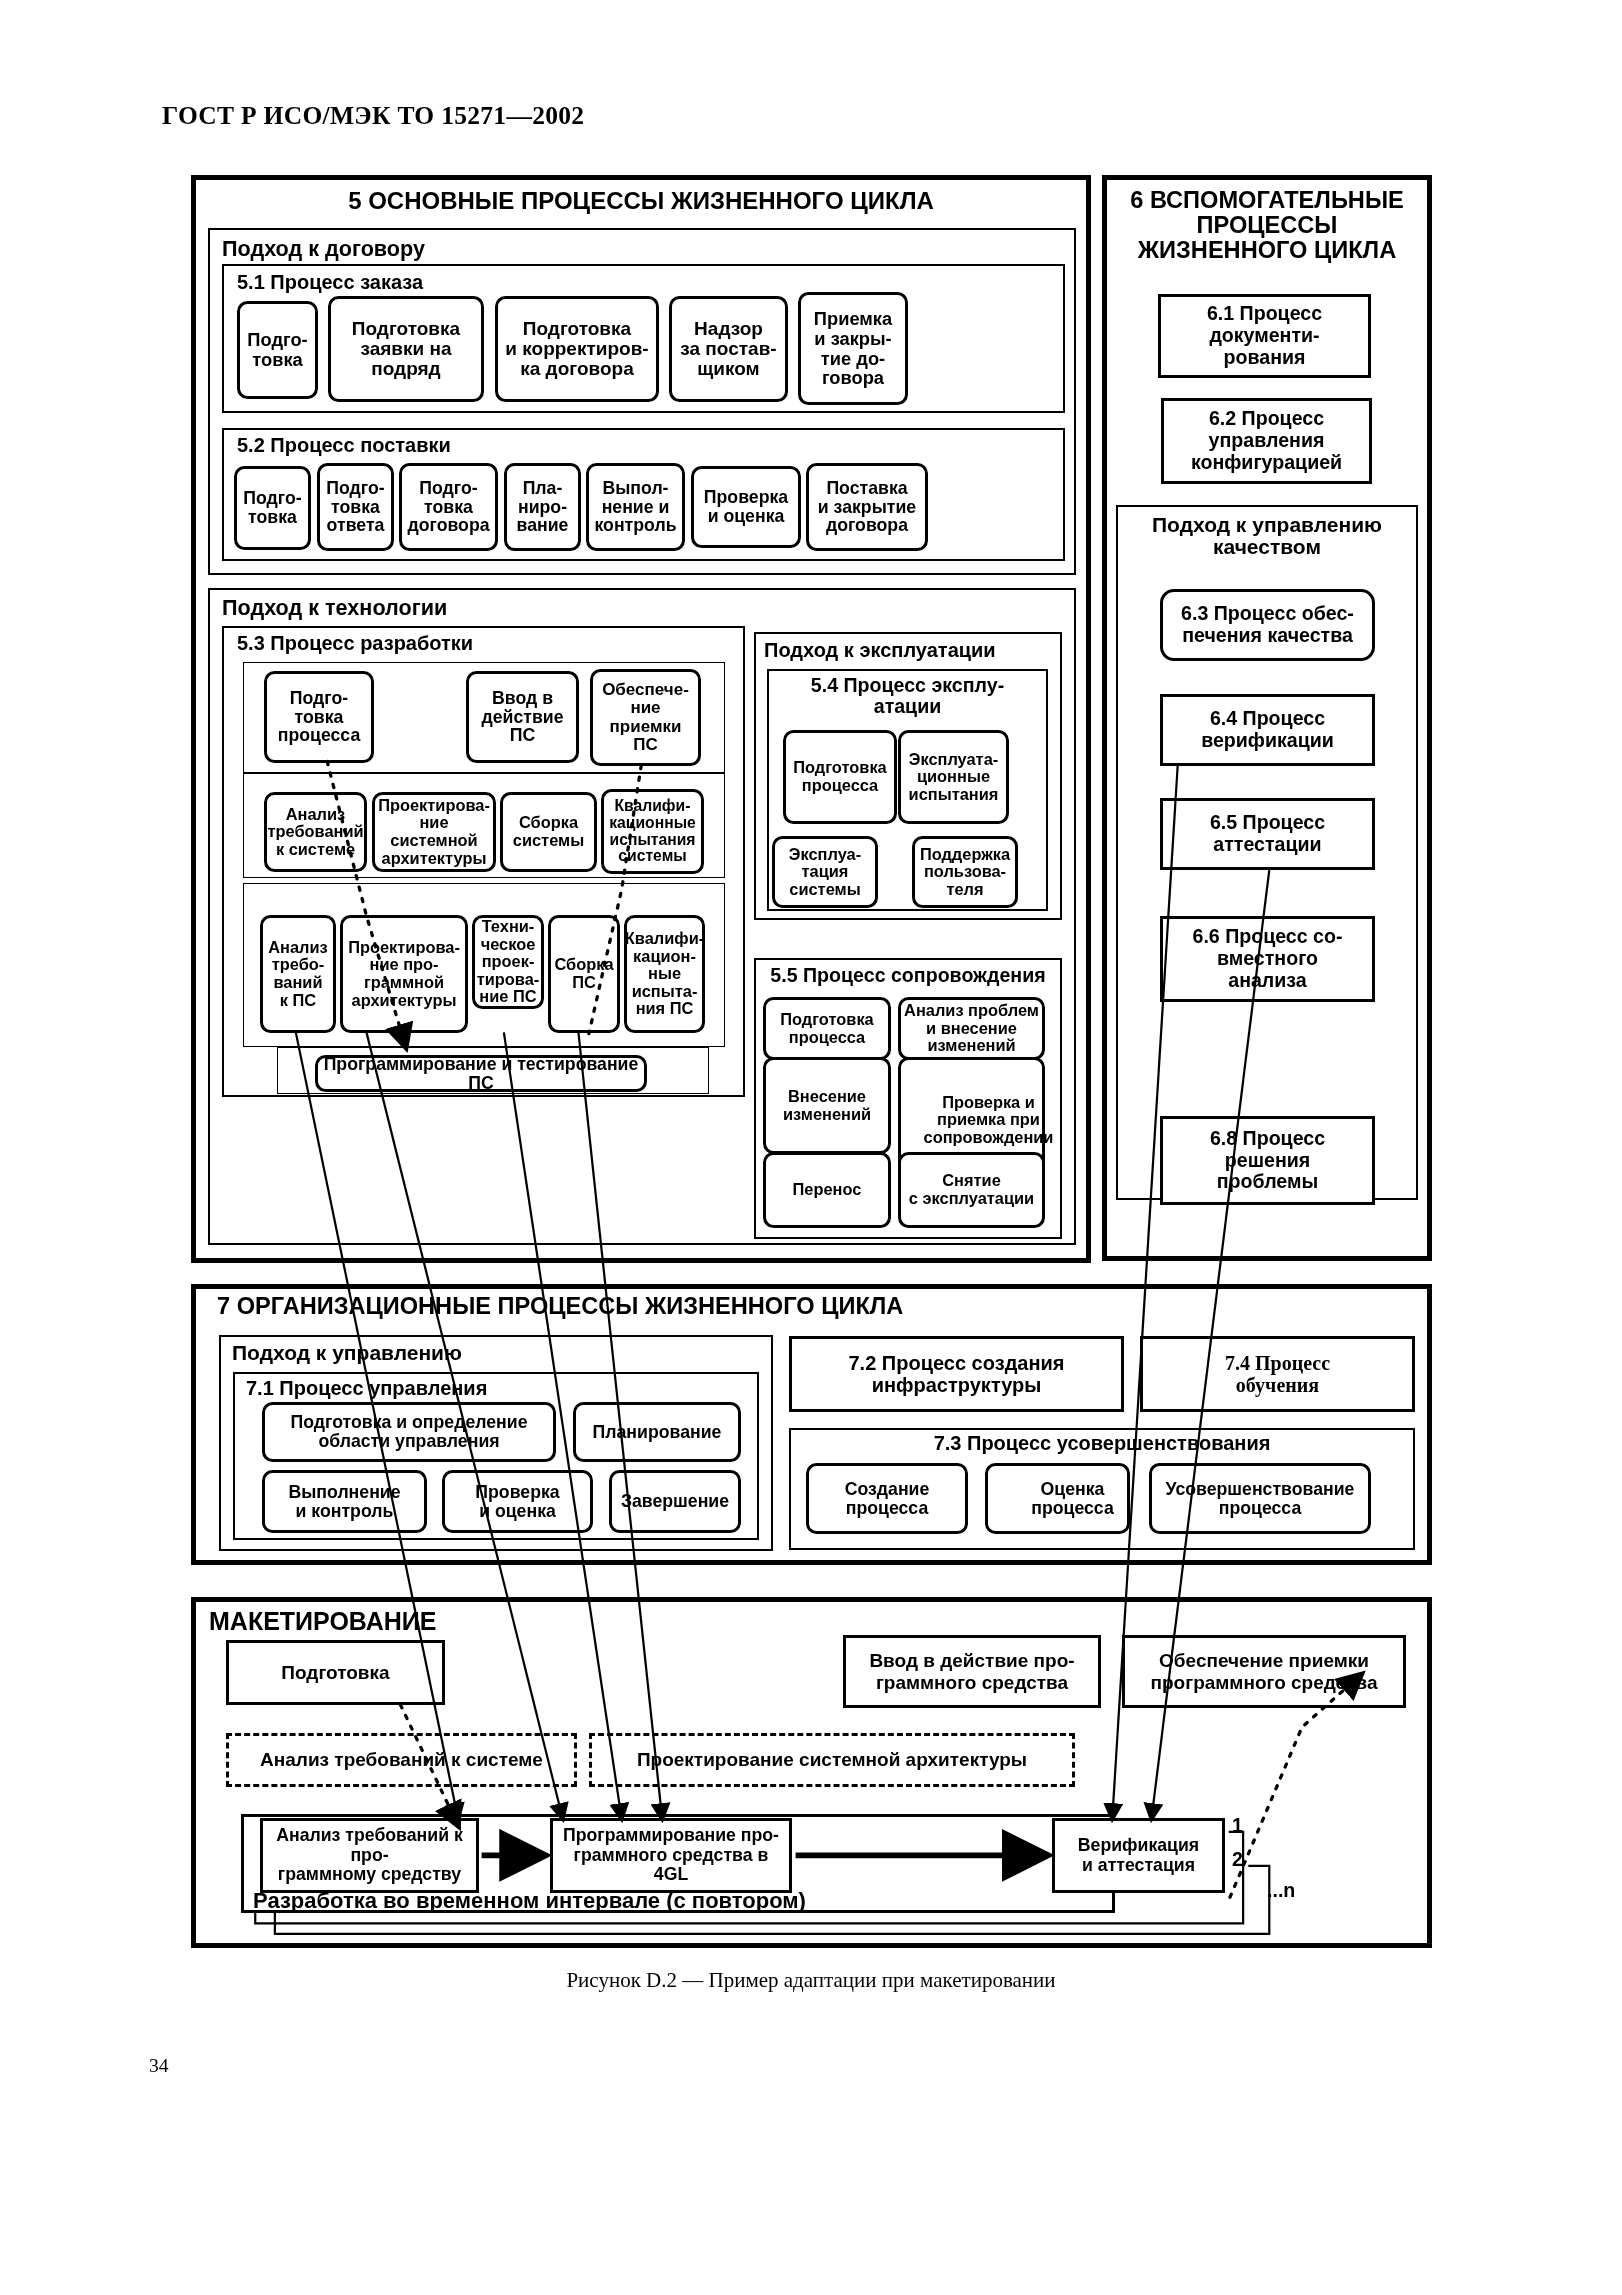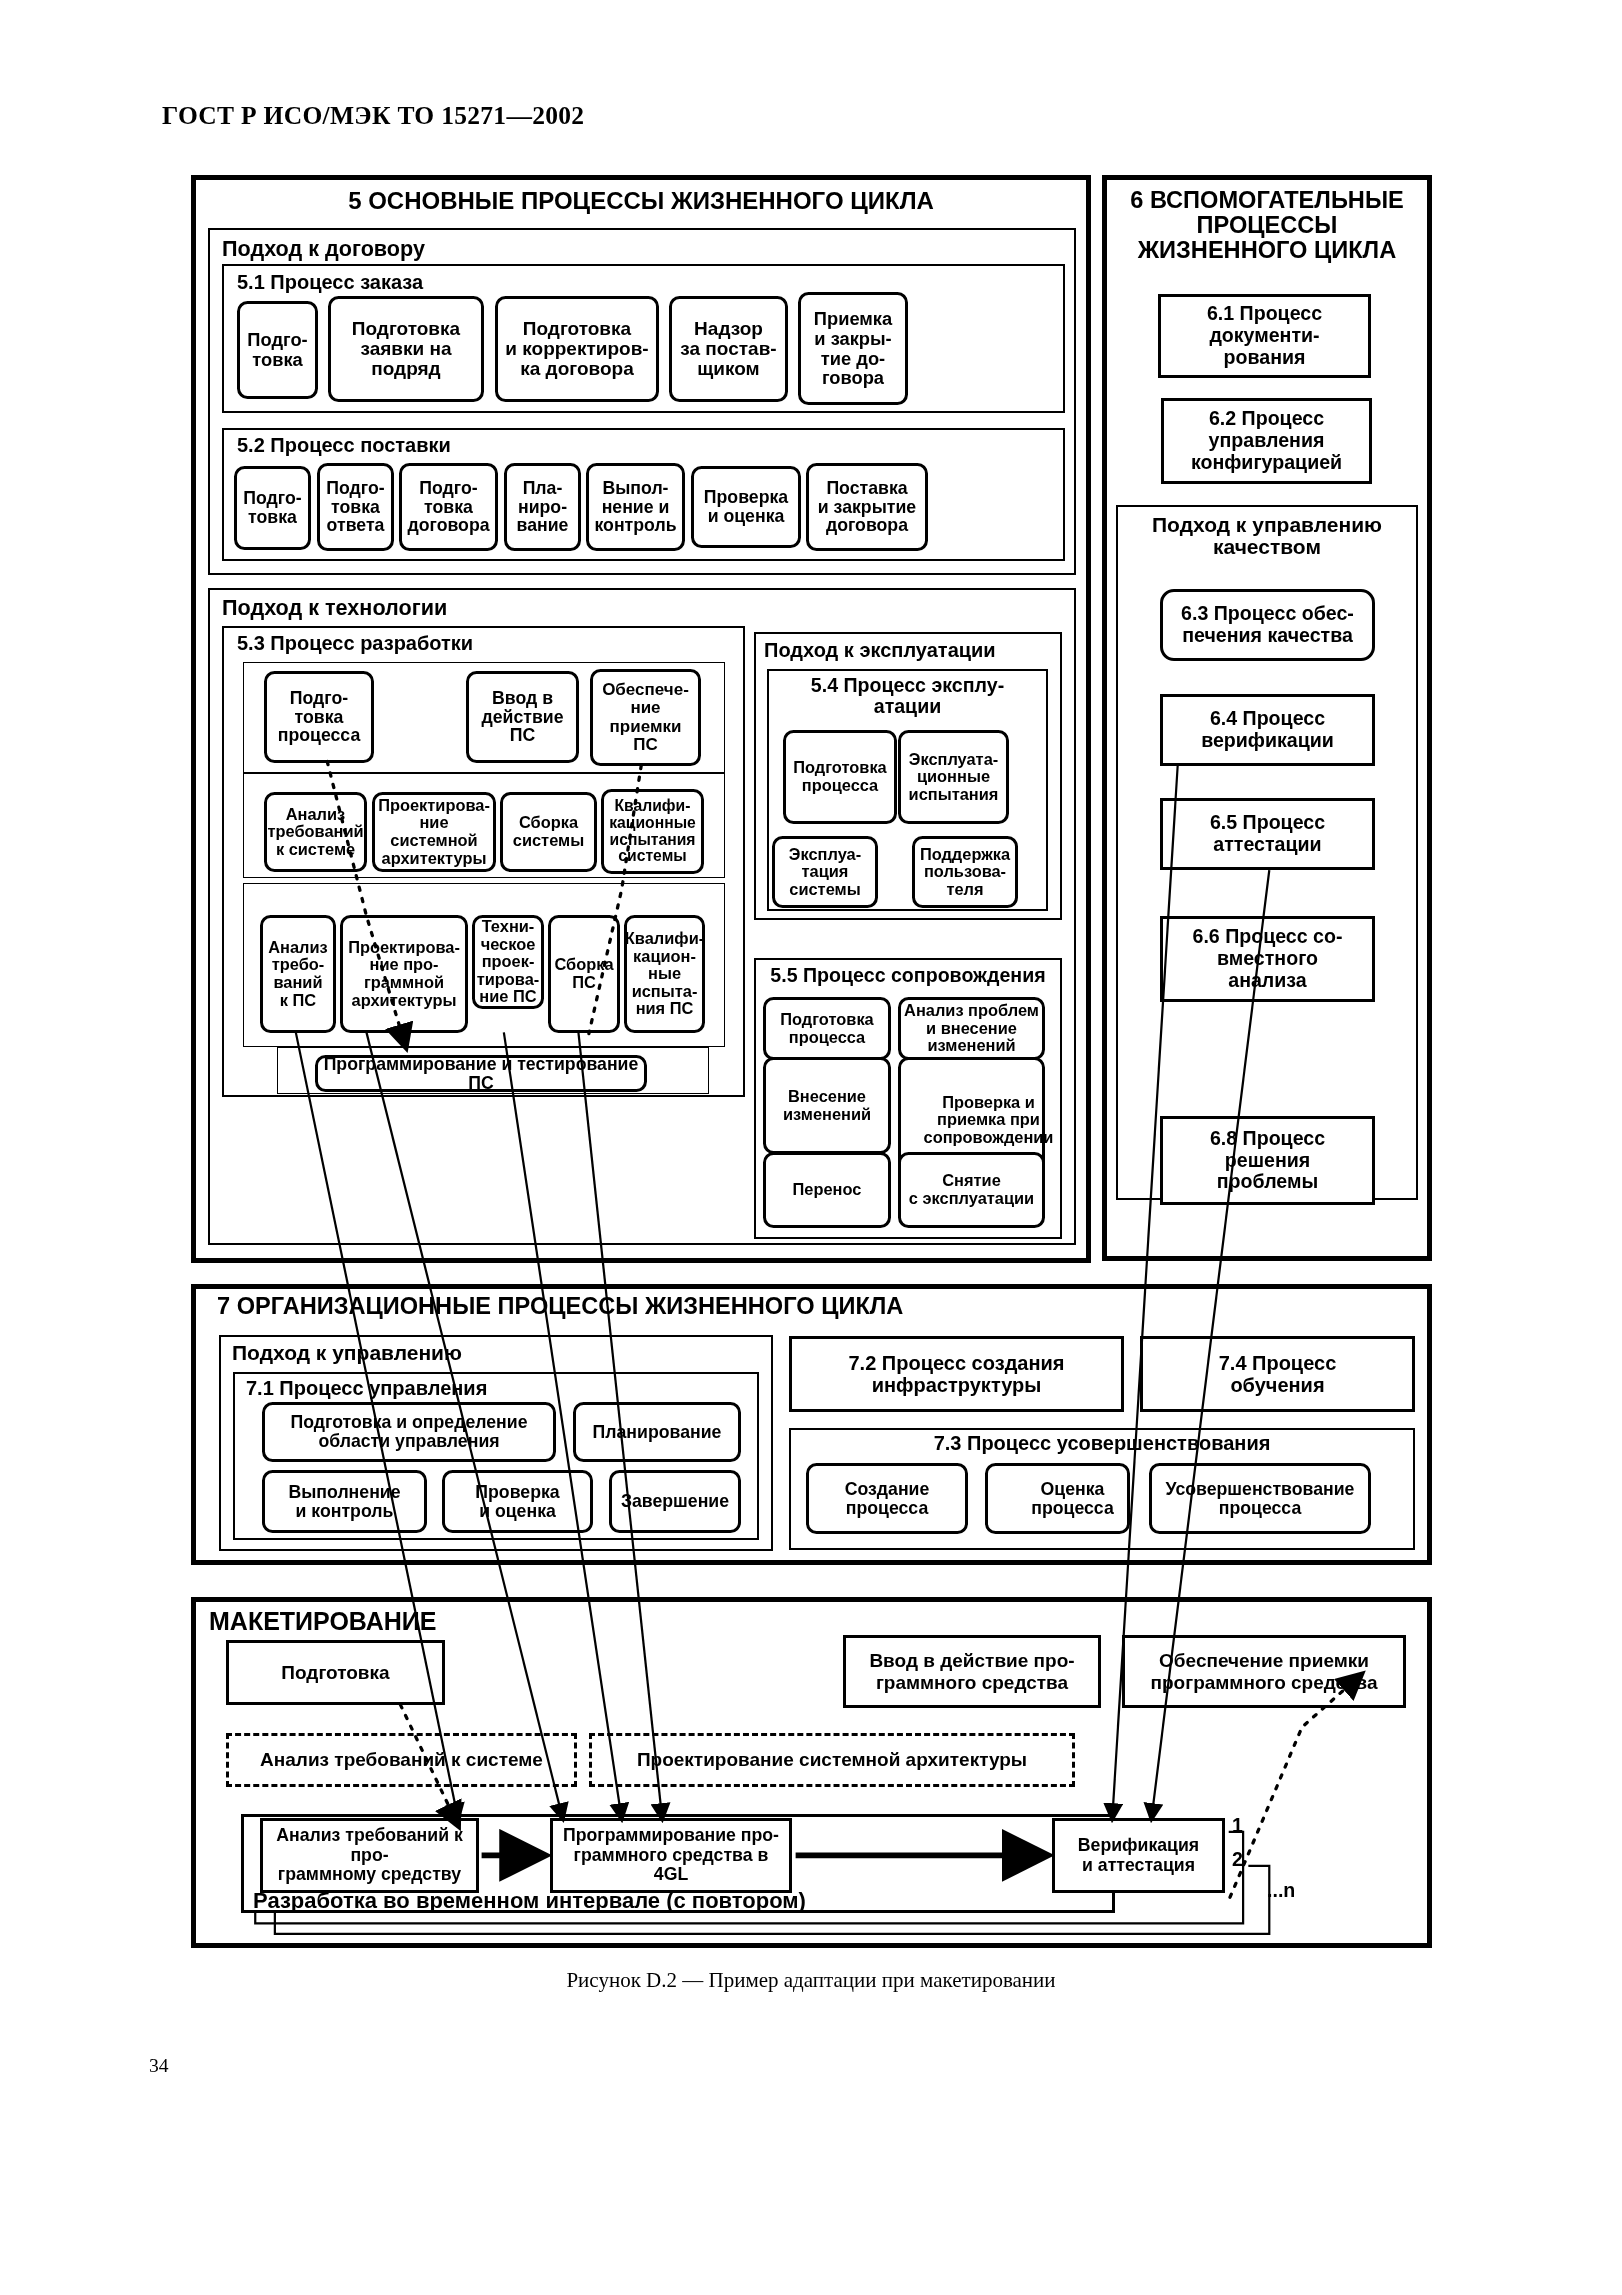--- a/index.html
+++ b/index.html
@@ -219,21 +219,21 @@
 области управления</div>
   <div class="rbox" style="left:573px;top:1402px;width:168px;height:60px;font-size:17.7px;white-space:pre-line;">Планирование</div>
   <div class="rbox" style="left:262px;top:1470px;width:165px;height:63px;font-size:17.7px;white-space:pre-line;">Выполнение
 и контроль</div>
   <div class="rbox" style="left:442px;top:1470px;width:151px;height:63px;font-size:17.7px;white-space:pre-line;">Проверка
 и оценка</div>
   <div class="rbox" style="left:609px;top:1470px;width:132px;height:63px;font-size:17.7px;white-space:pre-line;">Завершение</div>
 
   <div class="sbox" style="left:789px;top:1336px;width:335px;height:76px;font-size:20px;white-space:pre-line;">7.2 Процесс создания
 инфраструктуры</div>
-  <div class="sbox" style="left:1140px;top:1336px;width:275px;height:76px;font-size:20px;white-space:pre-line;">7.4 Процесс
+  <div class="sbox" style="left:1140px;top:1336px;width:275px;height:76px;font-size:20px;white-space:pre-line;font-family:Liberation Serif, serif;">7.4 Процесс
 обучения</div>
 
   <div class="frame thin" style="left:789px;top:1428px;width:626px;height:122px;"></div>
   <div class="sec-title" style="left:789px;top:1433px;width:626px;font-size:20px;">7.3 Процесс усовершенствования</div>
   <div class="rbox" style="left:806px;top:1463px;width:162px;height:71px;font-size:17.7px;white-space:pre-line;">Создание
 процесса</div>
   <div class="rbox" style="left:985px;top:1463px;width:145px;height:71px;font-size:17.7px;white-space:pre-line;padding-left:32px;">Оценка
 процесса</div>
   <div class="rbox" style="left:1149px;top:1463px;width:222px;height:71px;font-size:17.7px;white-space:pre-line;">Усовершенствование
 процесса</div>

